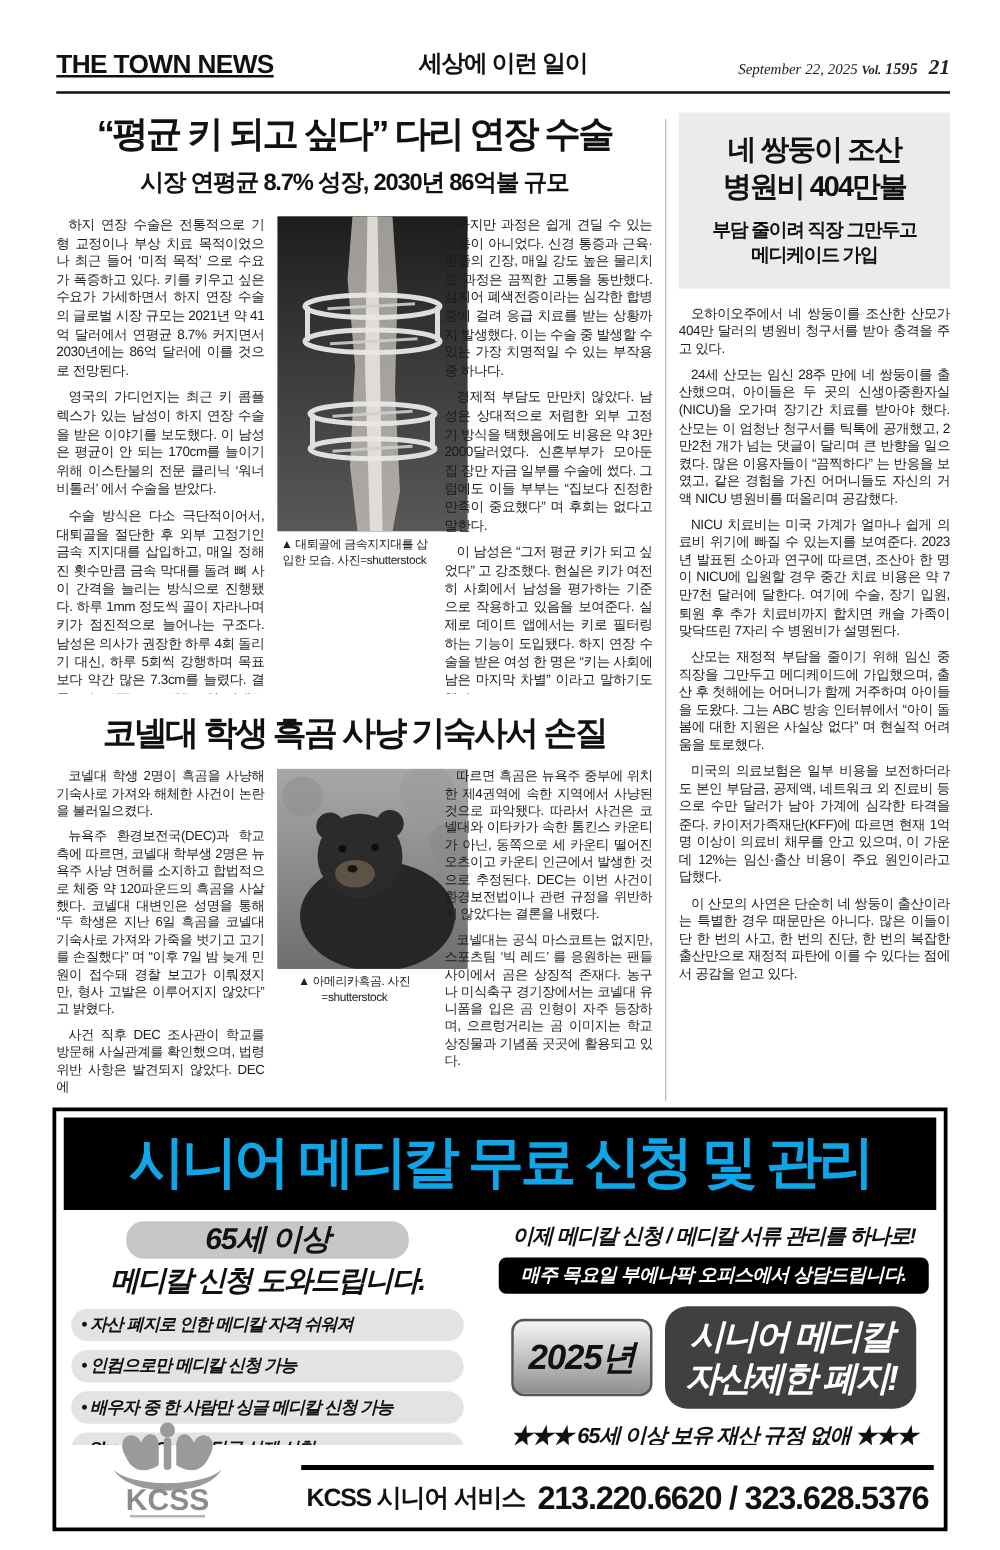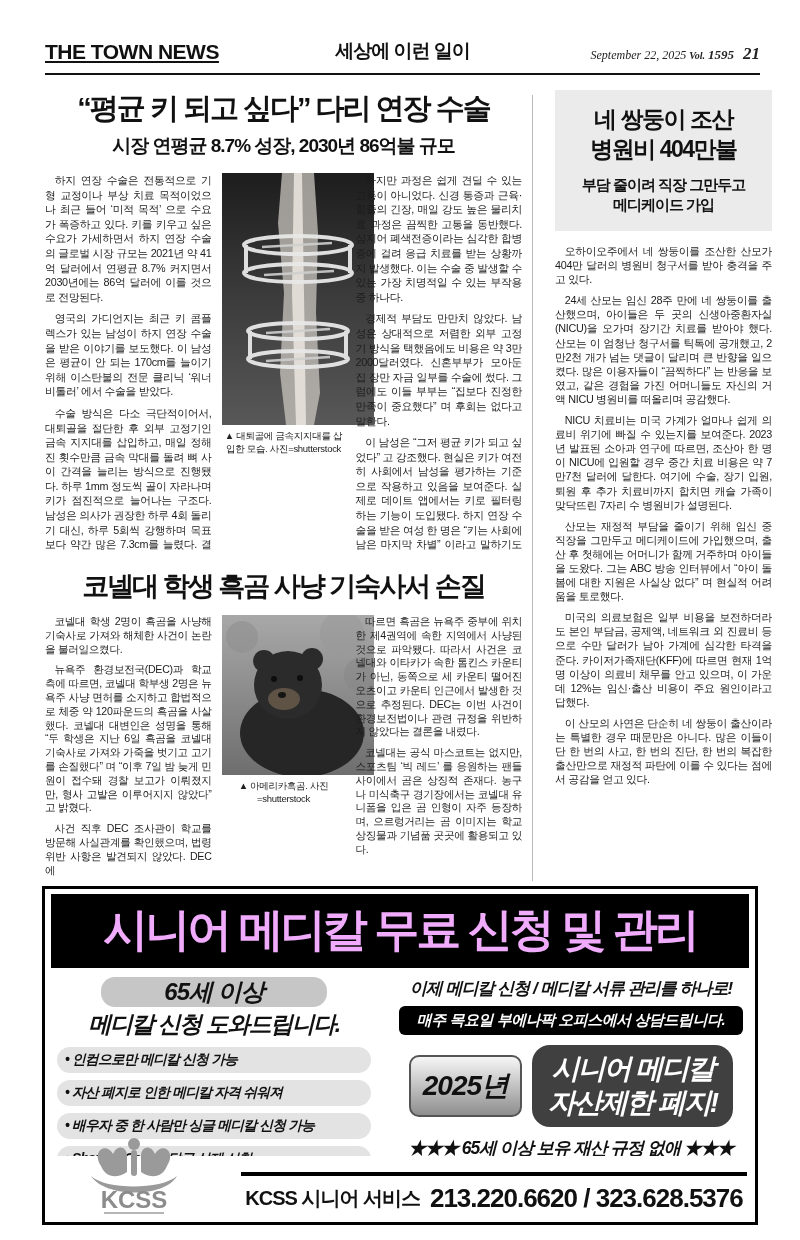--- a/index.html
+++ b/index.html
@@ -30,29 +30,29 @@
   .tcol { flex:1; font-size:10.8px; line-height:14.6px; text-align:justify; color:#1c1c1c; letter-spacing:-0.3px; }
   .a2-body .tcol { font-size:10.6px; line-height:13.8px; }
   .tcol p { text-indent:0.9em; margin-bottom:7px; }
   .figcol { width:124px; flex:none; }
   .photo { width:152px; display:block; background:#444; }
   .caption { font-size:9.5px; line-height:12.5px; text-align:center; color:#222; margin-top:5px; letter-spacing:-0.3px; }
   .a2-title { font-size:27px; font-weight:800; text-align:center; letter-spacing:-2px; margin-top:13px; }
   
   .vdivider { position:absolute; left:532px; top:95px; width:1px; height:786px; background:#b9b9b9; }
   
-  .sidebar { position:absolute; left:543px; top:90px; width:217px;margin-left:12px; }
+  .sidebar { position:absolute; left:543px; top:90px; width:217px; }
   .s-head { background:#ebebeb; text-align:center; padding:14px 4px 16px; }
   .s-title { font-size:23px; font-weight:800; line-height:30px; letter-spacing:-1.5px; }
   .s-sub { font-size:15px; font-weight:700; line-height:20px; letter-spacing:-1px; margin-top:11px; }
   .s-body { margin-top:13px; height:636px; overflow:hidden; font-size:10.8px; line-height:14.1px; text-align:justify; letter-spacing:-0.3px; color:#1c1c1c; }
   .s-body p { text-indent:0.9em; margin-bottom:7px; }
   
   .ad { position:absolute; left:42px; top:886px; width:716px; height:339px; border:3px solid #000; background:#fff; }
-  .ad-banner { margin:5px 6px 0; height:74px; background:#000; color:#f0abfc; text-align:center;
+  .ad-banner { margin:5px 6px 0; height:74px; background:#000; color:#0ea5e9; text-align:center;
     font-size:45px; font-weight:800; line-height:72px; letter-spacing:-3px; }
   .ad-content { display:flex; gap:28px; padding:9px 12px 0; height:188px; overflow:hidden;font-style:italic; }
   .ad-left { width:314px; flex:none; text-align:center; }
   .ad-left-head1 { width:72%; margin:0 auto; background:#c6c6c6; border-radius:14px; font-size:24px; font-weight:800; line-height:30px; letter-spacing:-1px; }
   .ad-left-head2 { font-size:23px; font-weight:800; letter-spacing:-1.5px; margin-top:2px; }
   .ad-bullet { background:#e3e3e3; border-radius:15px; margin-top:7px; padding:4px 8px; font-size:13.8px; font-weight:800; letter-spacing:-0.8px; text-align:left; white-space:nowrap; }
   .ad-bullet::before { content:"• "; font-weight:800; }
   .ad-right { flex:1; text-align:center; }
   .ad-r1 { font-size:17px; font-weight:800; letter-spacing:-1px; }
   .ad-r2 { background:#000; color:#fff; border-radius:6px; font-size:15px; font-weight:700; letter-spacing:-0.5px; padding:5px 4px; margin-top:6px; }
@@ -194,22 +194,22 @@
       <p>이 산모의 사연은 단순히 네 쌍둥이 출산이라는 특별한 경우 때문만은 아니다. 많은 이들이 단 한 번의 사고, 한 번의 진단, 한 번의 복잡한 출산만으로 재정적 파탄에 이를 수 있다는 점에서 공감을 얻고 있다.</p>
     </div>
   </div>
 
   <div class="ad">
     <div class="ad-banner">시니어 메디칼 무료 신청 및 관리</div>
     <div class="ad-content">
       <div class="ad-left">
         <div class="ad-left-head1">65세 이상</div>
         <div class="ad-left-head2">메디칼 신청 도와드립니다.</div>
+        <div class="ad-bullet">자산 폐지로 인한 메디칼 자격 쉬워져</div>
         <div class="ad-bullet">인컴으로만 메디칼 신청 가능</div>
-        <div class="ad-bullet">자산 폐지로 인한 메디칼 자격 쉬워져</div>
         <div class="ad-bullet">배우자 중 한 사람만 싱글 메디칼 신청 가능</div>
         <div class="ad-bullet">Share of Cost 분담금 삭제 신청</div>
       </div>
       <div class="ad-right">
         <div class="ad-r1">이제 메디칼 신청 / 메디칼 서류 관리를 하나로!</div>
         <div class="ad-r2">매주 목요일 부에나팍 오피스에서 상담드립니다.</div>
         <div class="ad-row">
           <div class="badge-2025">2025년</div>
           <div class="black-box">
             <div>시니어 메디칼</div>

